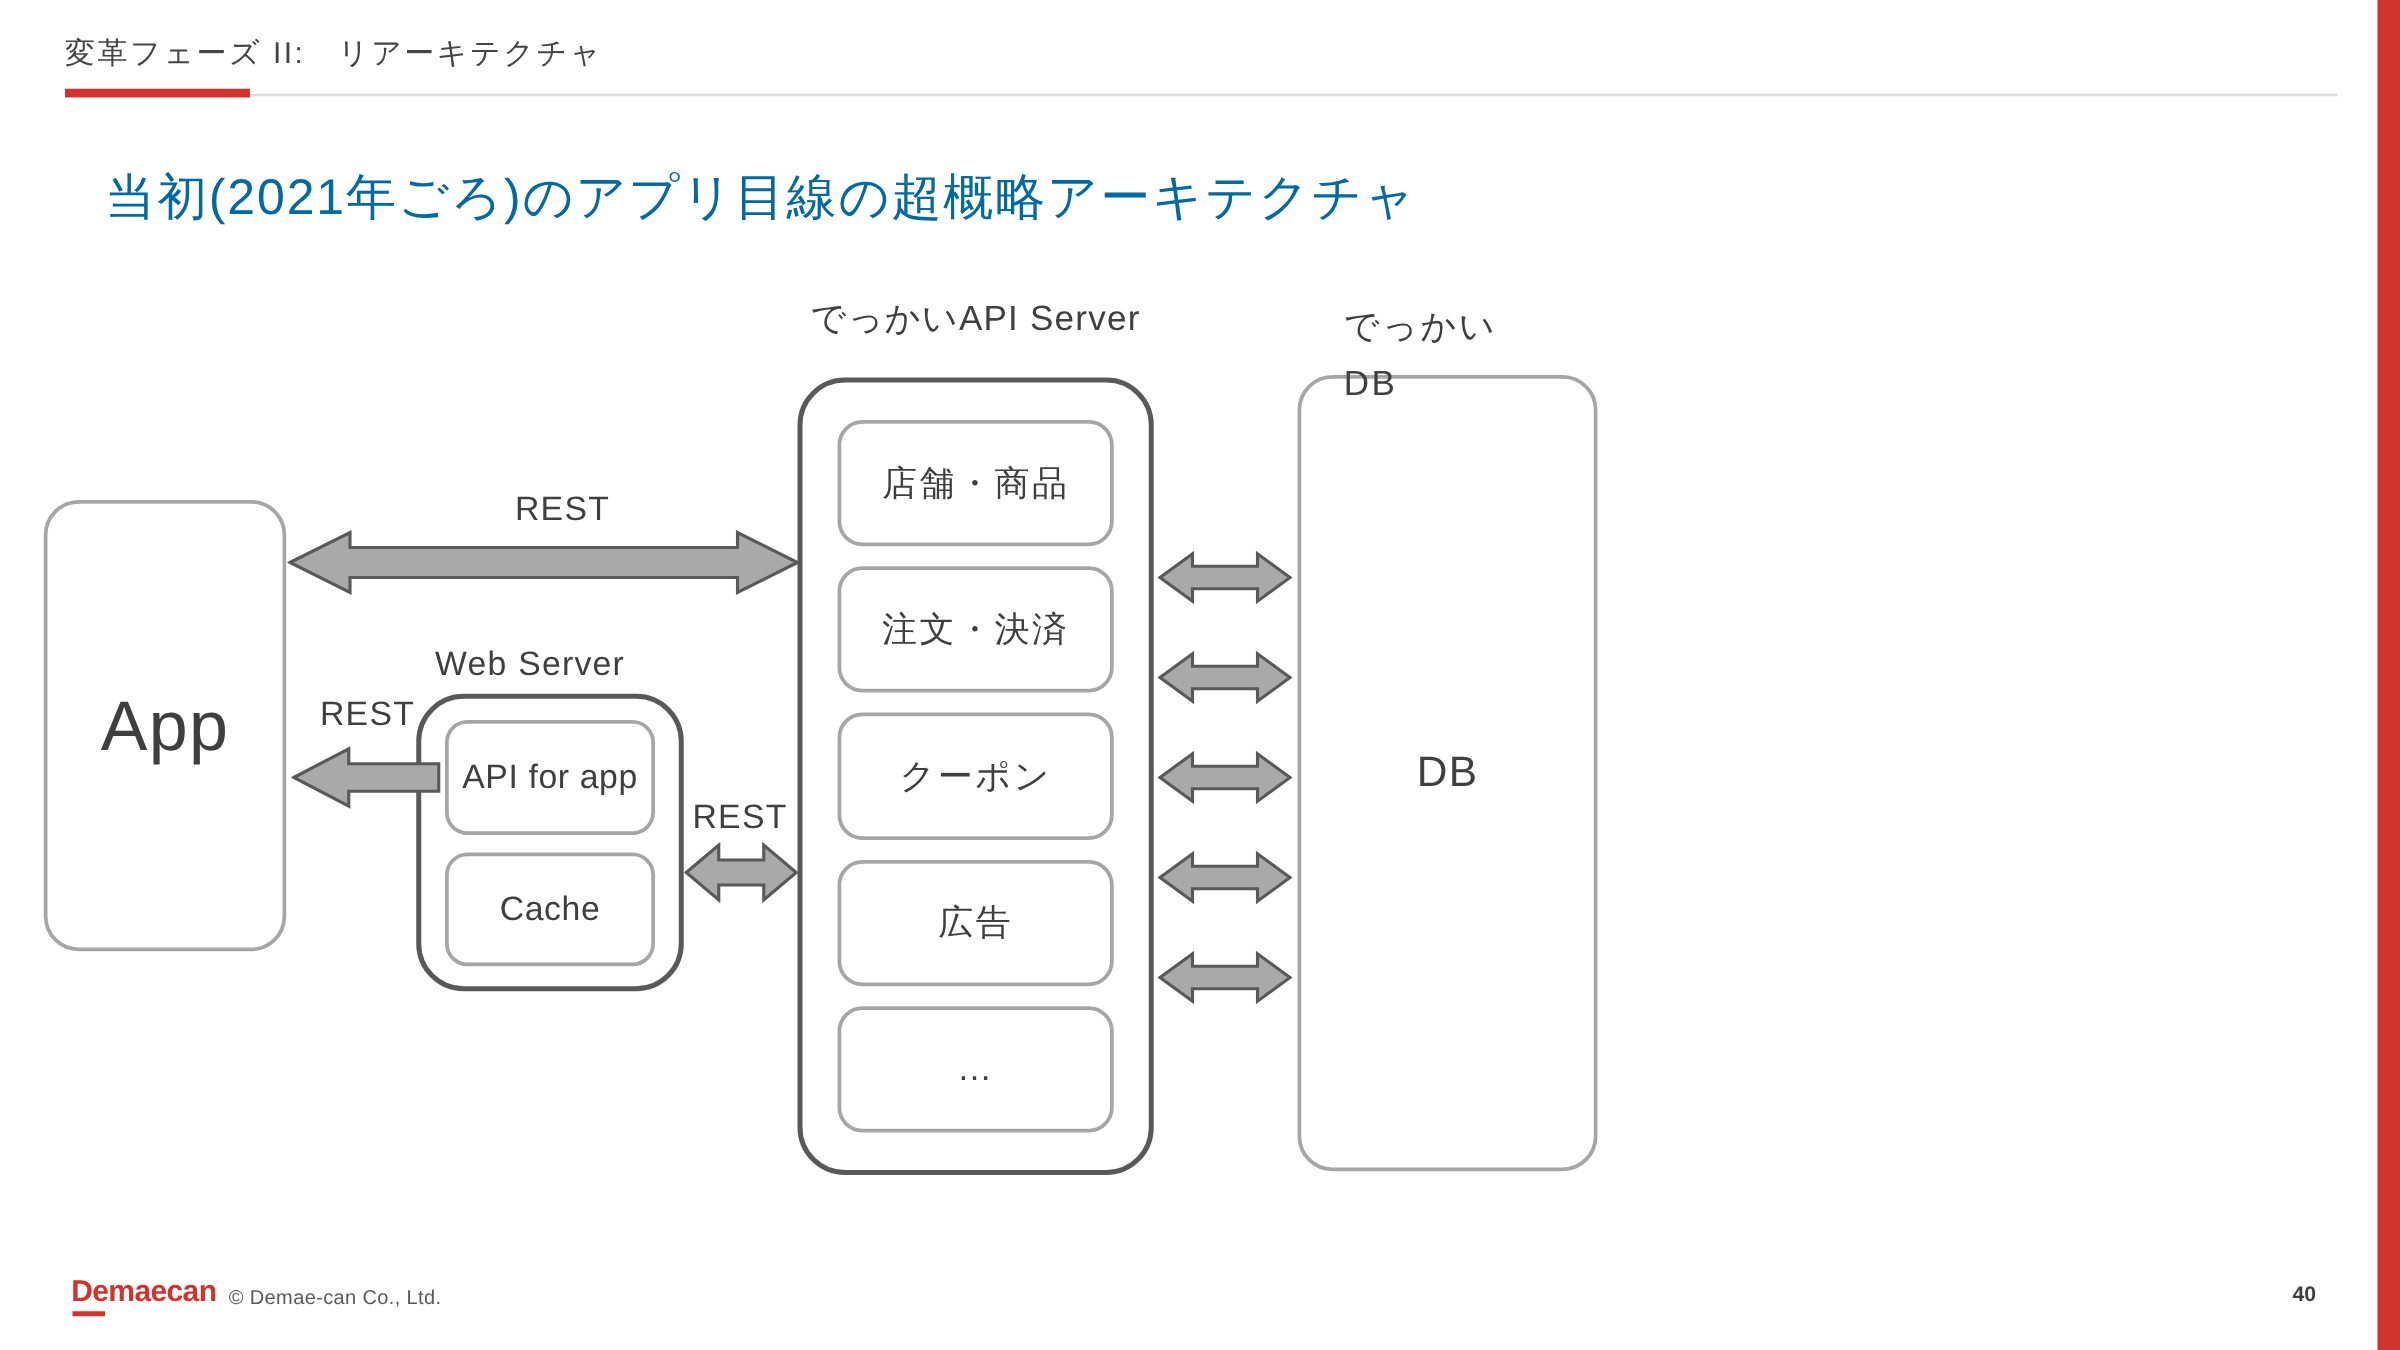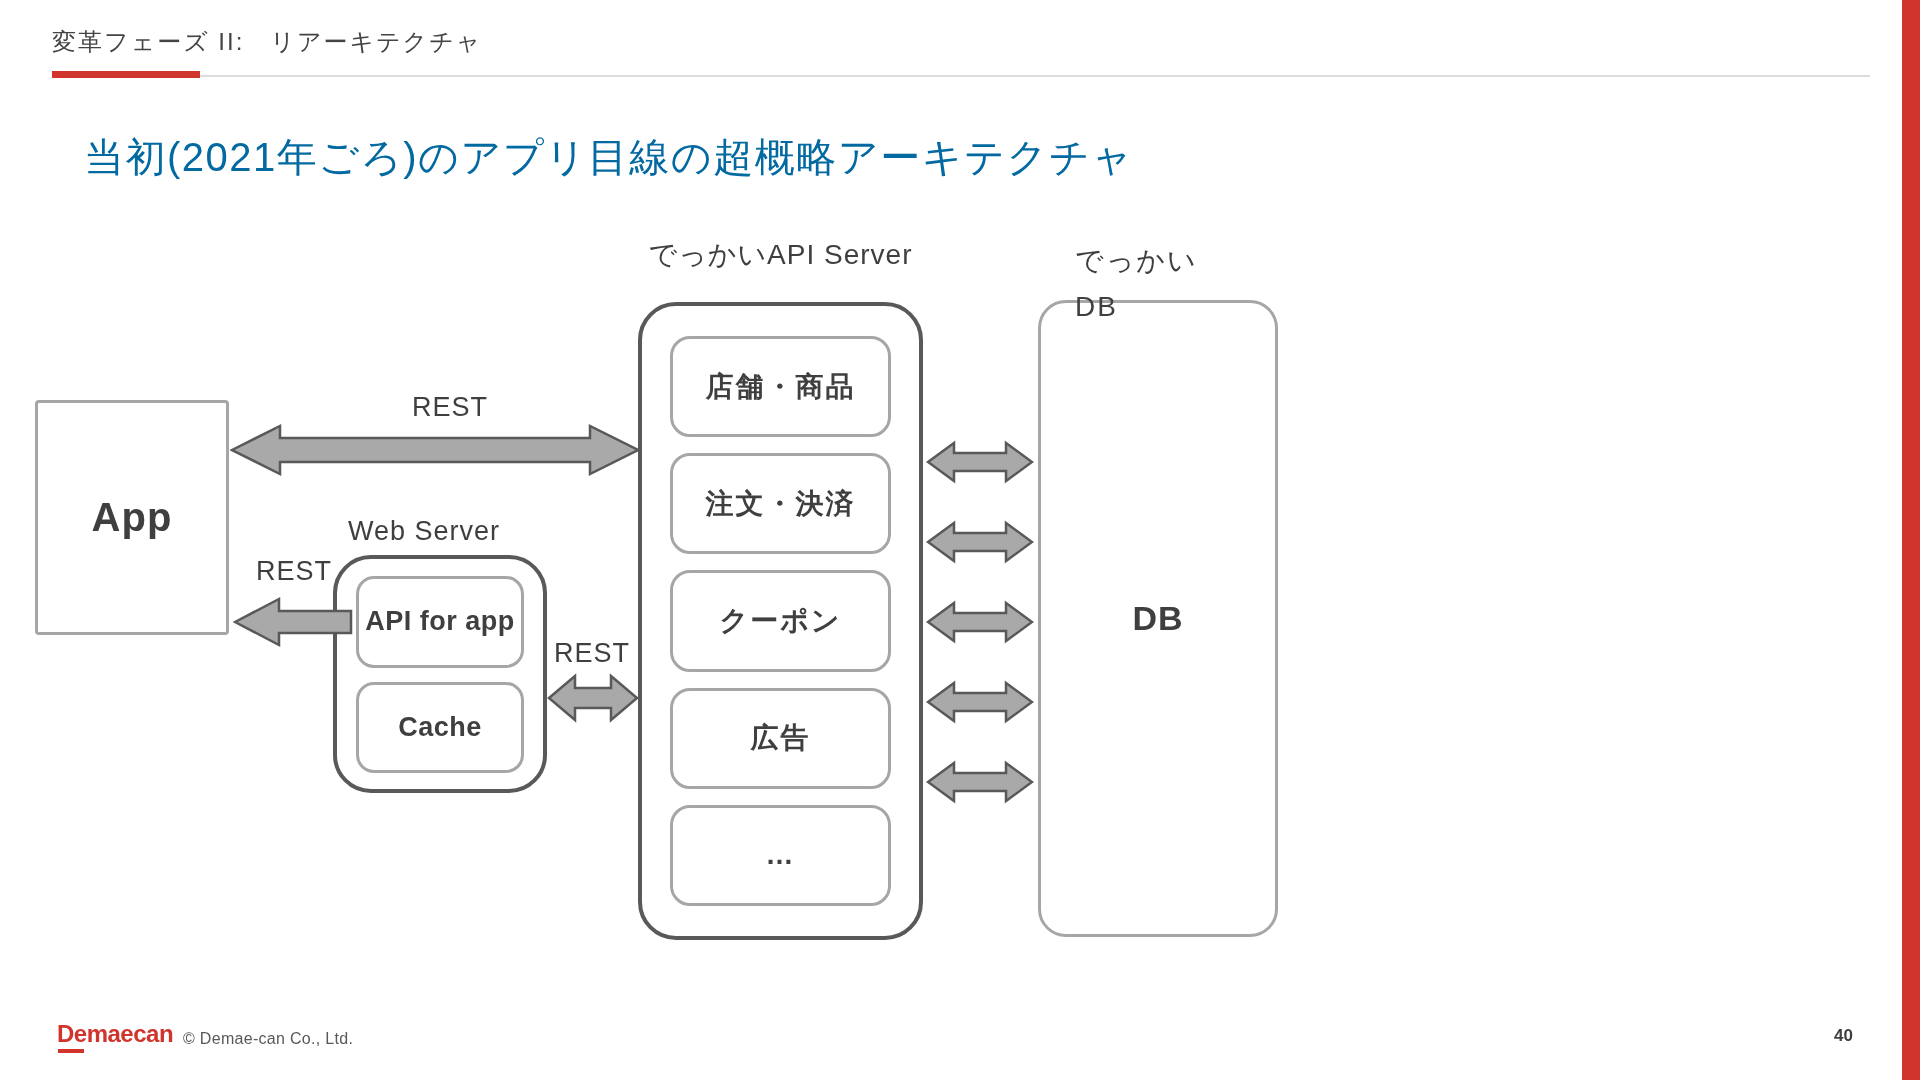--- a/index.html
+++ b/index.html
@@ -16,23 +16,23 @@
   .divider-accent{left:52px;top:71px;width:148px;height:7px;background:#d0342c;}
   .right-bar{left:1902px;top:0;width:18px;height:1080px;background:#d0342c;}
 
   
   .title{left:84px;top:130px;font-size:40px;letter-spacing:1.5px;color:#0369a1;white-space:nowrap;}
 
   
   .node{background:#fff;box-sizing:border-box;}
   .outer{border:4px solid #595959;border-radius:38px;}
   .soft{border:3px solid #a6a6a6;}
-  .center{display:flex;align-items:center;justify-content:center;text-align:left;font-weight:bold;}
+  .center{display:flex;align-items:center;justify-content:center;text-align:left;}
 
-  .app-box{left:35px;top:400px;width:194px;height:235px;border-radius:4px;font-size:40px;letter-spacing:1px;}
+  .app-box{left:35px;top:400px;width:194px;height:361px;border-radius:28px;font-size:56px;letter-spacing:1px;}
   .db-box{left:1038px;top:300px;width:240px;height:637px;border-radius:28px;font-size:34px;letter-spacing:1px;}
 
   .ws-title{left:348px;top:516px;font-size:27px;letter-spacing:1px;white-space:nowrap;}
   .ws-box{left:333px;top:555px;width:214px;height:238px;display:flex;flex-direction:column;gap:14px;padding:17px 19px 16px 19px;}
   .ws-module{flex:1;border-radius:18px;font-size:27px;line-height:1.15;letter-spacing:0.5px;}
 
   .api-title{left:638px;top:236px;width:285px;text-align:center;font-size:28px;letter-spacing:1px;white-space:nowrap;}
   .api-box{left:638px;top:302px;width:285px;height:638px;display:flex;flex-direction:column;gap:16px;padding:30px 28px;}
   .api-module{flex:1;border-radius:20px;font-size:28px;letter-spacing:2px;}
 

